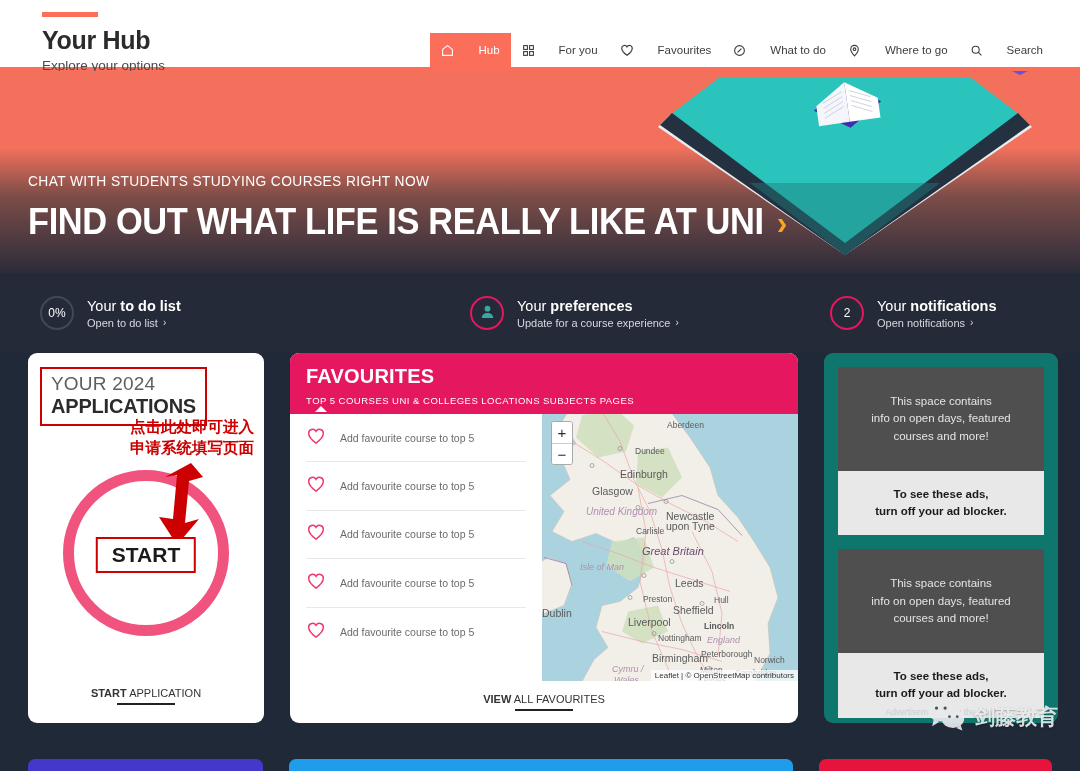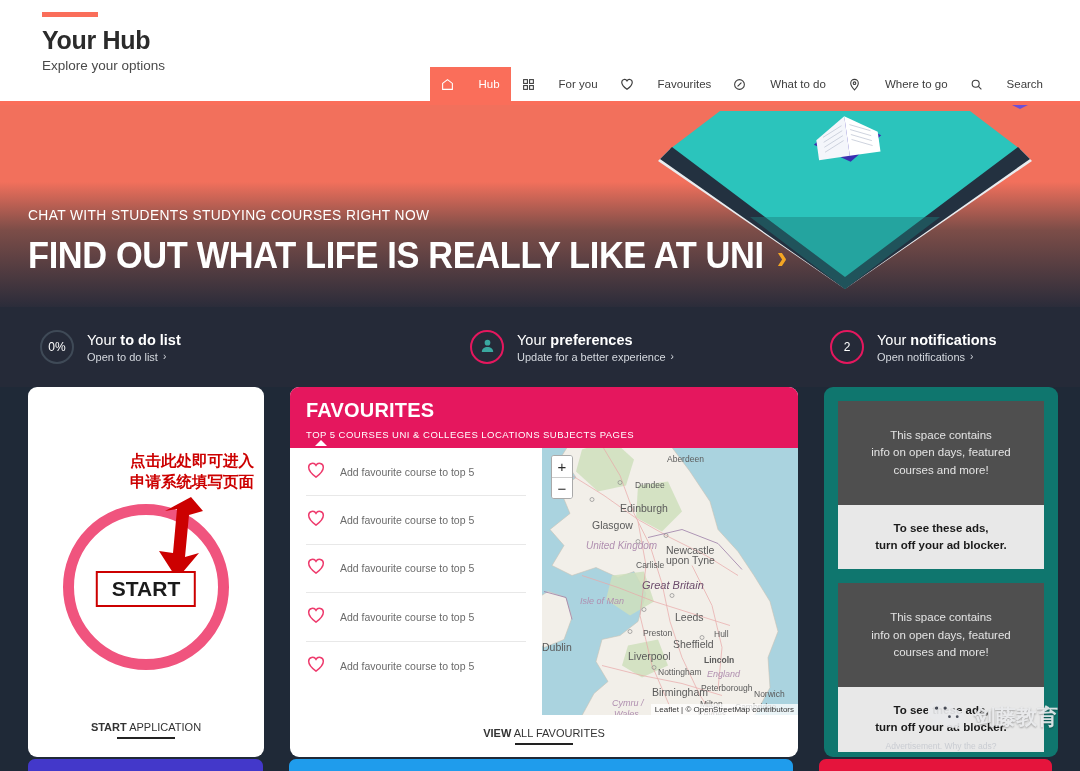--- a/index.html
+++ b/index.html
@@ -6,21 +6,21 @@
   body {
     width: 1080px; height: 771px;
     font-family: "Liberation Sans", sans-serif;
     background: #1f2937;
     overflow: hidden;
     position: relative;
   }
 
   
   .header {
-    height: 101px; background: #ffffff;
+    height: 67px; background: #ffffff;
     position: relative;
     display: flex; align-items: flex-start;
   }
   .brand { padding: 12px 0 0 42px; }
   .brand-rule { width: 56px; height: 5px; background: #fa6e5a; margin-bottom: 9px; }
   .brand-title { font-size: 25px; font-weight: bold; color: #2b2b2b; letter-spacing: -0.3px; }
   .brand-sub { font-size: 13.5px; color: #4a4a4a; margin-top: 3px; }
 
   .mainnav {
     position: absolute; right: 26px; bottom: 0;
@@ -350,21 +350,21 @@
           <circle cx="12" cy="8" r="4"></circle>
             <path d="M4 21 C4 16.5 7.6 14 12 14 C16.4 14 20 16.5 20 21 Z"></path>
         </svg>
       </span>
     </div>
     <div>
       <div class="st-title">
         <span>Your </span><b>preferences</b>
       </div>
       <div class="st-link">
-        <span>Update for a better experience</span>
+        <span>Update for a course experience</span>
         <span class="c">›</span>
       </div>
     </div>
   </div>
 
   <div class="statusitem si-3">
     <div class="ring">2</div>
     <div>
       <div class="st-title">
         <span>Your </span><b>notifications</b>
@@ -373,20 +373,24 @@
         <span>Open notifications</span>
         <span class="c">›</span>
       </div>
     </div>
   </div>
 </div>
 
 <div class="cardrow">
 
   <div class="appcard">
+    <div class="appbox">
+      <div class="app-l1">YOUR 2024</div>
+      <div class="app-l2">APPLICATIONS</div>
+    </div>
     <div class="zh-note">
       <div>点击此处即可进入</div>
       <div>申请系统填写页面</div>
     </div>
     <div class="dial"></div>
     <svg class="redarrow" width="62" height="86" viewBox="0 0 62 86">
       <path d="M40 2 L52 16 L38 20 L34 62 L48 58 L26 84 L8 56 L22 58 L26 14 L14 16 Z" fill="#cc0000"></path>
     </svg>
     <div class="startbox">START</div>
     <div class="cardfoot">

